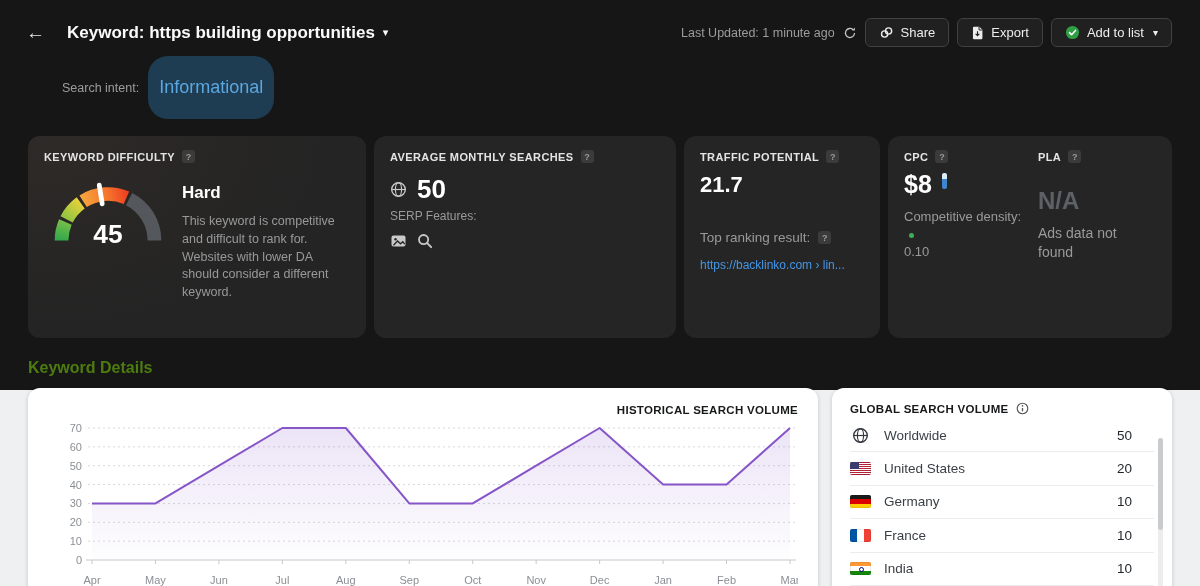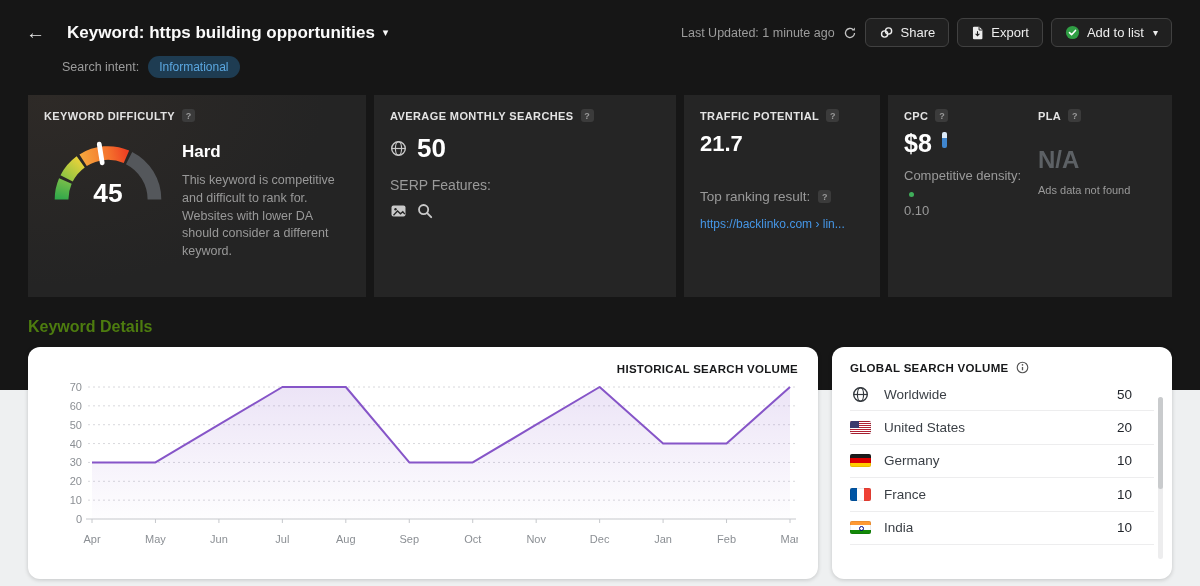--- a/index.html
+++ b/index.html
@@ -19,57 +19,57 @@
   .last-updated { color:#9c9c9c; font-size:12.5px; }
   .refresh { margin-left:8px; color:#c4c4c4; display:inline-flex; cursor:pointer; }
   .btn { margin-left:8px; display:inline-flex; align-items:center; gap:7px; background:#202020;
          border:1px solid #414141; border-radius:6px; height:29px; padding:0 13px;
          color:#ededed; font-size:13px; font-weight:500; cursor:pointer; white-space:nowrap; }
   .btn .caret { font-size:10px; margin-left:2px; color:#ededed; }
   .btn svg { flex:none; }
 
   .intent-row { display:flex; align-items:center; gap:9px; margin:9px 0 0 62px; }
   .intent-label { color:#9c9c9c; font-size:12.5px; }
-  .intent-badge { background:#1e3c52; color:#5ba7e0; font-size:12px; padding:4px 11px; border-radius:20px; }
+  .intent-badge { background:#1e3c52; color:#5ba7e0; font-size:18px; padding:21px 11px; border-radius:20px; }
 
   
   .metrics { display:flex; gap:8px; margin:17px 28px 0; }
-  .mcard { background:#252525; border-radius:0; padding:14px 16px; height:202px; }
+  .mcard { background:#252525; border-radius:12px; padding:14px 16px; height:202px; }
   .mcard.kd { width:338px; background:radial-gradient(280px 190px at 5% 0%, #2e2a27, #242424); }
   .mcard.ams { width:302px; }
   .mcard.tp  { width:196px; }
   .mcard.cpcpla { width:284px; display:grid; grid-template-columns:1fr 1fr; column-gap:16px; align-content:start; }
   .mlabel-row { display:flex; align-items:center; gap:7px; }
   .mlabel { font-size:11px; font-weight:700; color:#e4e4e4; letter-spacing:.4px; }
   .help { width:13px; height:13px; background:#3b3b3b; border-radius:3px; color:#9a9a9a;
           font-size:9px; font-weight:700; display:flex; align-items:center; justify-content:center; cursor:pointer; }
 
   .kd-body { display:flex; margin-top:12px; }
   .gauge-wrap { width:128px; flex:none; }
   .kd-text { margin-left:10px; }
   .kd-rating { font-size:17px; font-weight:700; color:#fff; margin:8px 0 10px; }
   .kd-desc { font-size:12.5px; color:#999; line-height:1.42; max-width:184px; }
 
   .big-row { display:flex; align-items:center; gap:10px; margin-top:11px; color:#c9c9c9; }
   .big { font-size:26px; font-weight:700; color:#fff; }
-  .serp-label { margin-top:13px; color:#9a9a9a; font-size:14px; }
+  .serp-label { margin-top:4px; color:#9a9a9a; font-size:12px; }
   .serp-icons { display:flex; gap:10px; margin-top:10px; color:#c9c9c9; }
 
   .tp-value { font-size:22px; font-weight:700; color:#fff; margin-top:9px; }
   .tp-rank { display:flex; align-items:center; gap:8px; margin-top:32px; color:#9a9a9a; font-size:13.5px; }
   .tp-link { display:block; margin-top:13px; color:#4596e6; font-size:12px; text-decoration:none; cursor:pointer; }
 
   .cpc-val-row { display:flex; align-items:flex-start; gap:10px; margin-top:7px; }
   .cpc-val { font-size:25px; font-weight:700; color:#fff; }
   .cpc-bar { width:5px; height:16px; border-radius:2px; margin-top:3px;
              background:linear-gradient(180deg,#dcebfa 0 35%, #3f86cf 35%); }
   .density { margin-top:9px; color:#9a9a9a; font-size:13px; line-height:1.35; }
   .dot { display:inline-block; width:5px; height:5px; border-radius:50%; background:#3fae5a; margin-left:5px; vertical-align:middle; }
   .pla-na { font-size:24px; font-weight:700; color:#5d6165; margin-top:24px; }
-  .pla-note { font-size:11px; color:#9a9a9a; margin-top:9px; width:105px; line-height:1.35; }
+  .pla-note { font-size:14px; color:#9a9a9a; margin-top:9px; width:105px; line-height:1.35; }
 
   
   .section-title { margin:21px 0 0 28px; font-size:16px; font-weight:700; color:#4d7c0f; }
   .bottom { display:flex; gap:14px; margin:11px 28px 0; }
   .wcard { background:#fff; border-radius:12px; box-shadow:0 1px 4px rgba(0,0,0,.18); height:232px; }
   .hist { width:790px; padding:16px 20px 10px; }
   .hist-title { font-size:11.5px; font-weight:700; color:#17181a; letter-spacing:.3px;text-align:right; }
   .hist svg { display:block; margin-top:4px; }
 
   .global { width:346px; padding:14px 18px 7px; position:relative; }

